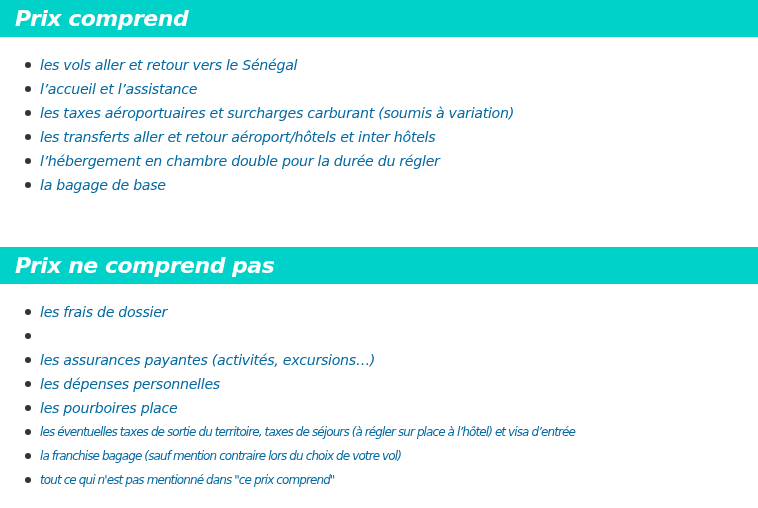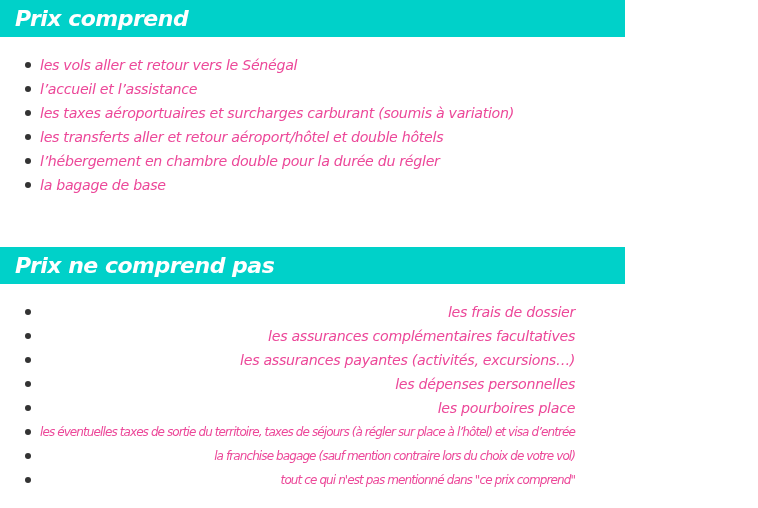--- a/index.html
+++ b/index.html
@@ -1,56 +1,56 @@
 <!DOCTYPE html>
 <html><head>
 <meta charset="utf-8">
 <style>
   html, body { margin: 0; padding: 0; background: #ffffff; }
   body { width: 758px; height: 508px; position: relative; overflow: hidden;
          font-family: "DejaVu Sans", sans-serif; }
   .section-header {
-    position: absolute; left: 0; width: 625px; height: 37px;
+    position: absolute; left: 0; width: 758px; height: 37px;
     background: #00d1c9; color: #ffffff;
     font-family: "DejaVu Sans", sans-serif; font-style: italic; font-weight: bold;
     font-size: 22px; line-height: 37px; padding-left: 15px; box-sizing: border-box;
     letter-spacing: -0.5px;
   }
   ul.items {
     position: absolute; left: 0; margin: 0; padding: 0; list-style: none;
   }
   ul.items li {
     position: relative; height: 24px; line-height: 24px;
-    padding-left: 40px; font-style: italic; font-size: 14.2px; color: #ec4899;
+    padding-left: 40px; font-style: italic; font-size: 14.2px; color: #0369a1;
     white-space: nowrap; letter-spacing: -0.3px;
   }
   ul.items li .bullet {
     position: absolute; left: 25px; top: 9px; width: 6px; height: 6px;
     border-radius: 50%; background: #333333;
   }
   #list1 { top: 53px; }
-  #list2 { top: 300px; text-align: right; }
+  #list2 { top: 300px; }
   #list2 li.narrow { letter-spacing: -0.9px; font-size: 12px; }
 </style>
 </head>
 <body>
 
 <div class="section-header" style="top:0;">Prix comprend</div>
 <ul class="items" id="list1">
   <li><span class="bullet"></span><span>les vols aller et retour vers le Sénégal</span></li>
   <li><span class="bullet"></span><span>l’accueil et l’assistance</span></li>
   <li><span class="bullet"></span><span>les taxes aéroportuaires et surcharges carburant (soumis à variation)</span></li>
-  <li><span class="bullet"></span><span>les transferts aller et retour aéroport/hôtel et double hôtels</span></li>
+  <li><span class="bullet"></span><span>les transferts aller et retour aéroport/hôtels et inter hôtels</span></li>
   <li><span class="bullet"></span><span>l’hébergement en chambre double pour la durée du régler</span></li>
   <li><span class="bullet"></span><span>la bagage de base</span></li>
 </ul>
 
 <div class="section-header" style="top:247px;">Prix ne comprend pas</div>
 <ul class="items" id="list2">
   <li><span class="bullet"></span><span>les frais de dossier</span></li>
-  <li><span class="bullet"></span><span>les assurances complémentaires facultatives</span></li>
+  <li><span class="bullet"></span></li>
   <li><span class="bullet"></span><span>les assurances payantes (activités, excursions…)</span></li>
   <li><span class="bullet"></span><span>les dépenses personnelles</span></li>
   <li><span class="bullet"></span><span>les pourboires place</span></li>
   <li class="narrow"><span class="bullet"></span><span>les éventuelles taxes de sortie du territoire, taxes de séjours (à régler sur place à l’hôtel) et visa d’entrée</span></li>
   <li class="narrow"><span class="bullet"></span><span>la franchise bagage (sauf mention contraire lors du choix de votre vol)</span></li>
   <li class="narrow"><span class="bullet"></span><span>tout ce qui n'est pas mentionné dans "ce prix comprend"</span></li>
 </ul>
 
 </body></html>

